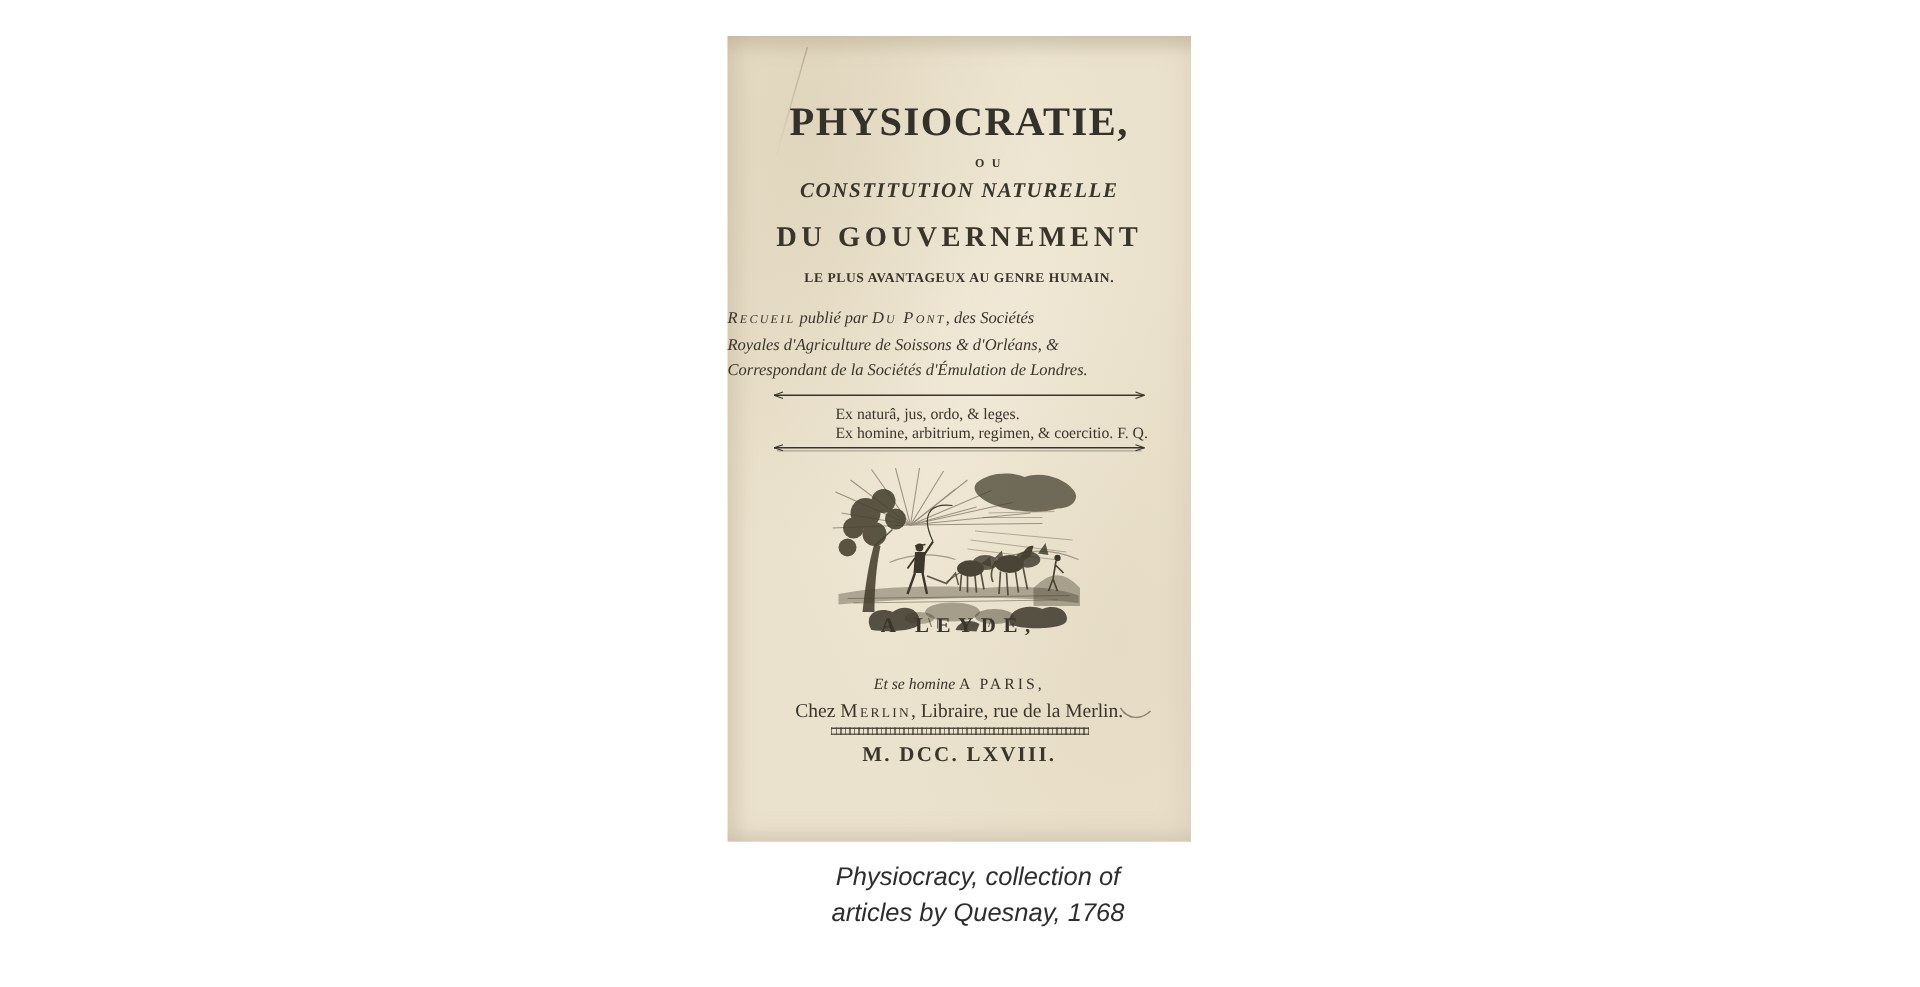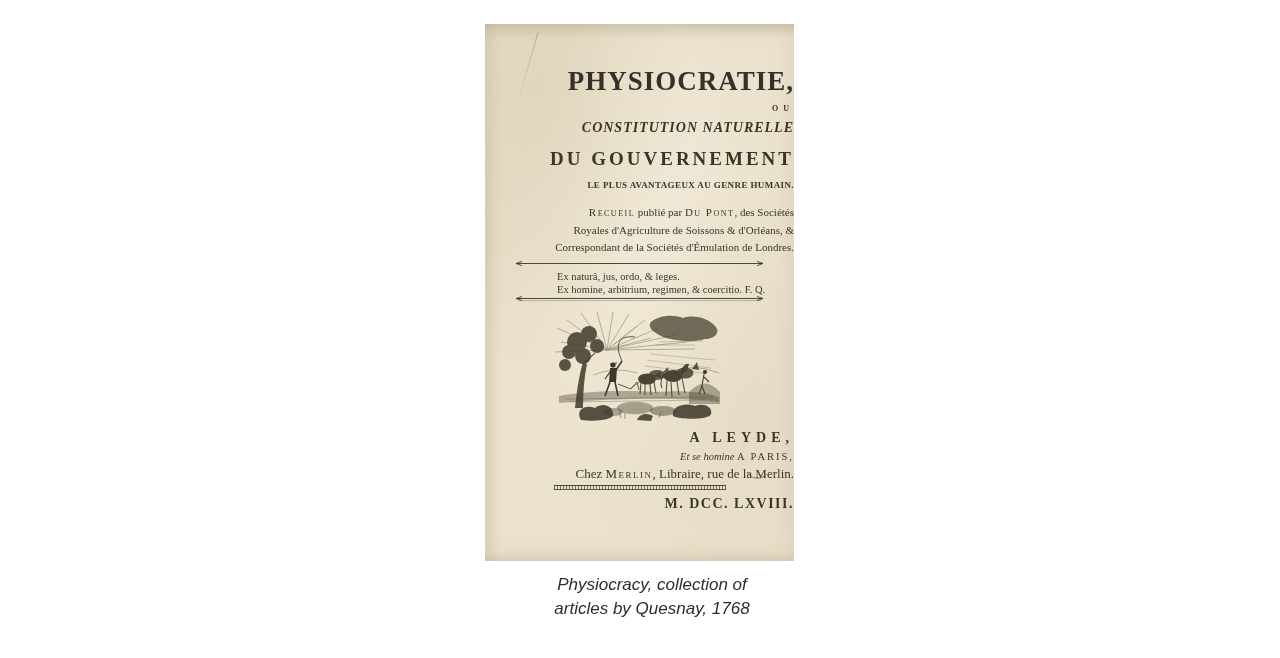--- a/index.html
+++ b/index.html
@@ -28,40 +28,40 @@
       linear-gradient(0deg, rgba(205,193,166,.35) 0px, rgba(205,193,166,0) 10px),
       linear-gradient(90deg, rgba(203,191,163,.30) 0px, rgba(203,191,163,0) 14px);
     box-shadow:inset 0 0 22px rgba(118,103,72,.16);
     color:var(--ink);
   }
   .crease{
     position:absolute;left:42px;top:6px;width:1px;height:78px;
     background:linear-gradient(180deg, rgba(120,108,82,.38), rgba(120,108,82,0));
     transform:rotate(16deg);
   }
-  .tp-line{position:absolute;left:0;right:0;text-align:right;white-space:nowrap;}
+  .tp-line{position:absolute;left:0;right:0;text-align:center;white-space:nowrap;}
   .tp-title{top:42px;font-size:27px;font-weight:bold;letter-spacing:1px;color:#34302a;}
   .tp-ou{top:80px;font-size:8px;font-weight:bold;letter-spacing:5px;margin-left:43px;}
   .tp-sub-italic{top:96px;font-size:14px;font-style:italic;letter-spacing:1px;font-weight:600;}
   .tp-sub-caps{top:124px;font-size:19px;letter-spacing:3px;font-weight:600;}
   .tp-tagline{top:156px;font-size:9px;letter-spacing:.4px;font-weight:600;}
   .tp-editor{
-    position:absolute;left:0;right:0;top:180px;text-align:right;
-    font-size:11px;line-height:17.5px;
+    position:absolute;left:0;right:0;top:180px;text-align:left;
+    font-style:italic;font-size:11px;line-height:17.5px;
   }
   .sc{font-variant:small-caps;letter-spacing:1.5px;}
   .rule-svg{position:absolute;left:28px;}
   .rule-top{top:236px;}
   .rule-bottom{top:272px;}
   .tp-epigraph{
     position:absolute;left:72px;top:246px;text-align:left;
     font-size:10.5px;line-height:13px;
   }
   .vignette{position:absolute;left:70px;top:288px;}
-  .tp-city{top:406px;font-size:14px;letter-spacing:5px;font-weight:600;}
+  .tp-city{top:386px;font-size:14px;letter-spacing:5px;font-weight:600;}
   .tp-paris{top:427px;font-size:10.5px;}
   .tp-paris .it{font-style:italic;}
   .tp-paris .caps{letter-spacing:2px;}
   .tp-chez{top:442px;font-size:13px;}
   .thick-rule{
     position:absolute;left:69px;top:461px;width:172px;height:5px;
     border-top:1.6px solid rgba(58,53,43,.85);
     border-bottom:1px solid rgba(58,53,43,.75);
     background:repeating-linear-gradient(90deg, rgba(58,53,43,.65) 0 1px, transparent 1px 3px);
   }

